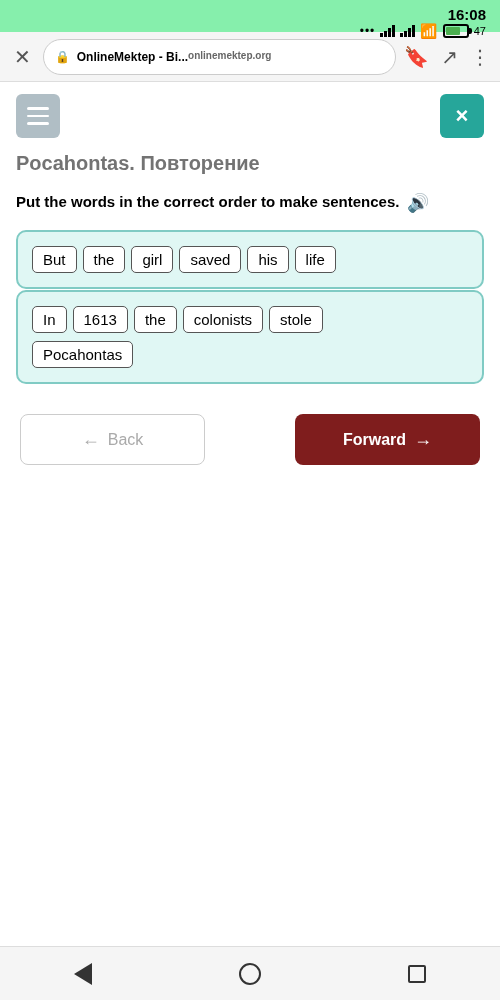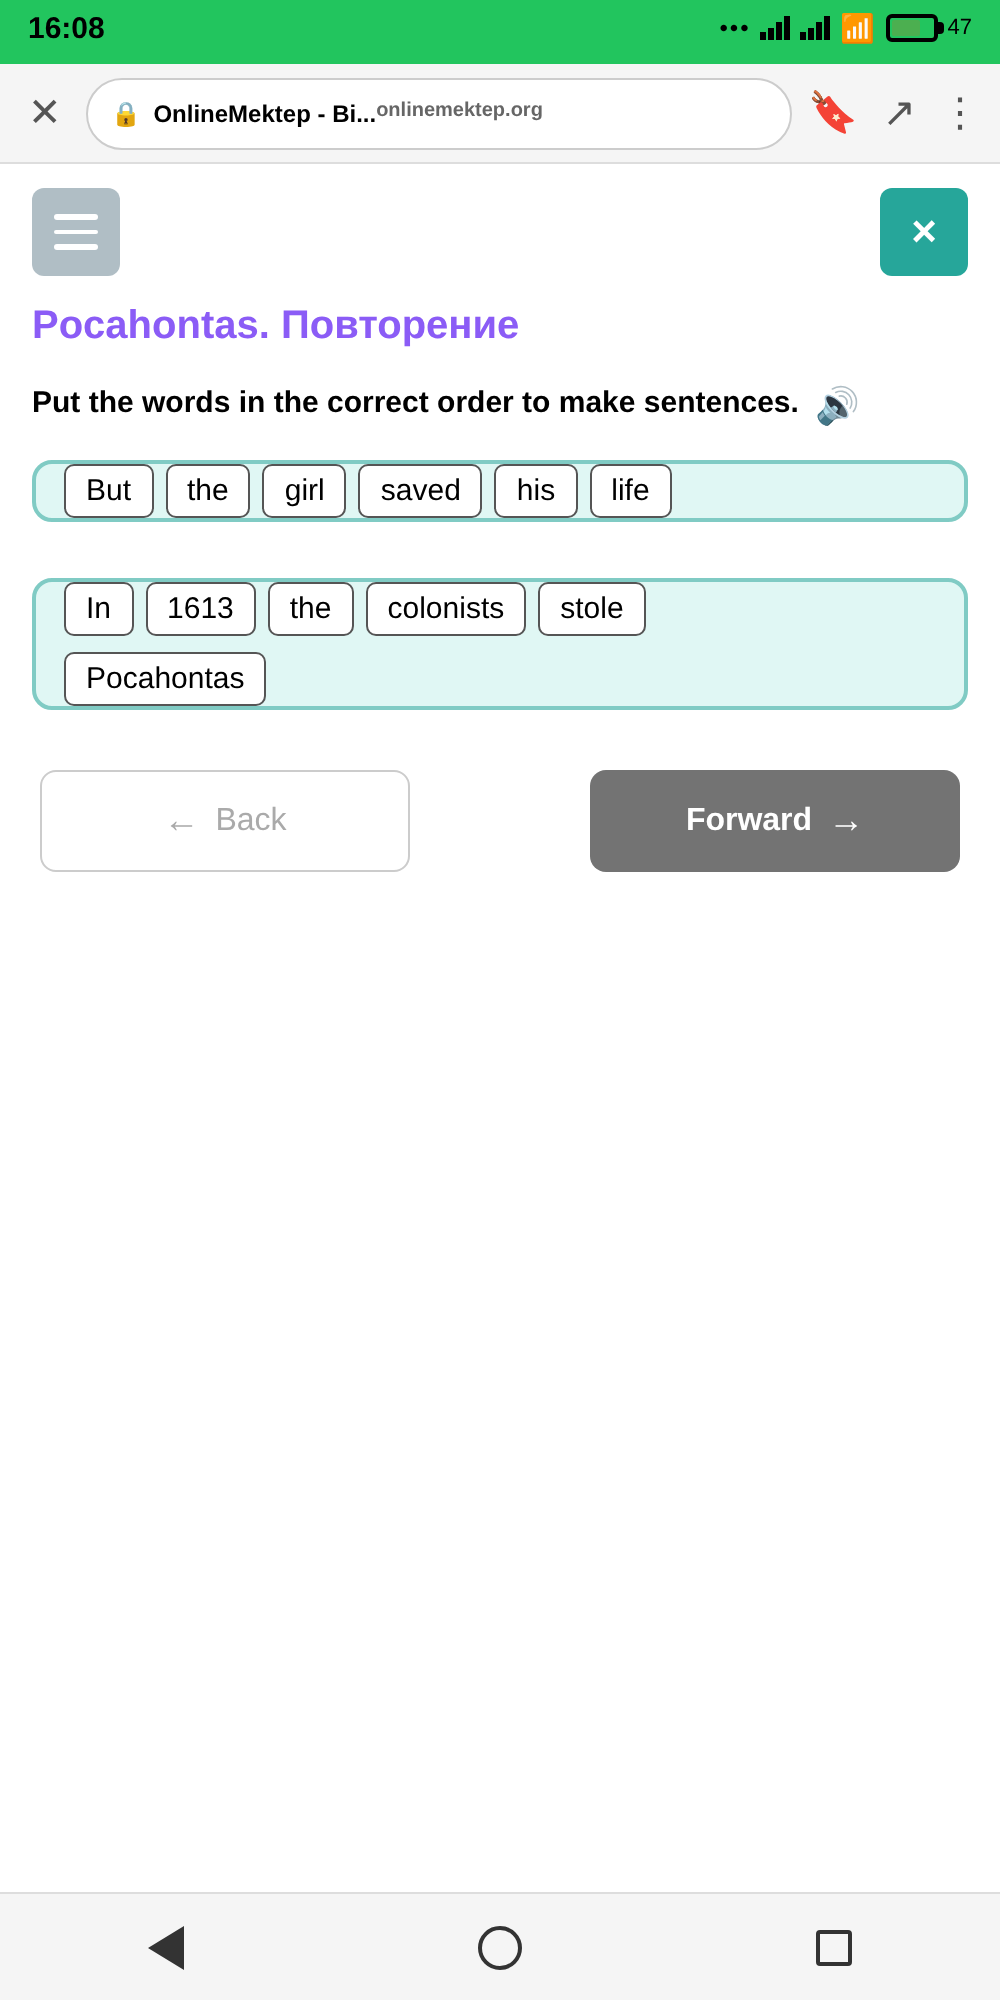--- a/index.html
+++ b/index.html
@@ -9,24 +9,25 @@
       font-family: Arial, sans-serif;
       background: #fff;
       overflow: hidden;
       position: relative;
     }
 
     
     .status-bar {
       display: flex;
       justify-content: space-between;
-      align-items: flex-start;
+      align-items: flex-end;
       padding: 6px 14px 4px 14px;
-      background: #22c55e;
+      background: #86efac;
       height: 32px;
+      flex-direction: column;
     }
     .status-time {
       font-size: 15px;
       font-weight: bold;
       color: #000;
     }
     .status-icons {
       display: flex;
       align-items: center;
       gap: 5px;
@@ -156,21 +157,21 @@
       cursor: pointer;
       font-size: 22px;
       color: #fff;
       font-weight: bold;
     }
 
     
     .page-title {
       font-size: 20px;
       font-weight: bold;
-      color: #8b5cf6;
+      color: #737373;
       margin-bottom: 16px;
     }
 
     
     .instruction {
       font-size: 15px;
       font-weight: bold;
       color: #000;
       margin-bottom: 14px;
       display: flex;
@@ -183,22 +184,22 @@
       color: #333;
       cursor: pointer;
       flex-shrink: 0;
     }
 
     
     .sentence-box {
       border: 2px solid #80cbc4;
       border-radius: 10px;
       background: #e0f7f4;
-      padding: 0 14px;
-      margin-bottom: 28px;
+      padding: 14px 14px;
+      margin-bottom: 1px;
     }
     .word-row {
       display: flex;
       flex-wrap: wrap;
       gap: 6px;
       align-items: center;
     }
     .word-tag {
       border: 1.5px solid #555;
       border-radius: 5px;
@@ -231,21 +232,21 @@
       justify-content: center;
     }
     .back-btn .arrow {
       font-size: 18px;
       color: #aaa;
     }
     .forward-btn {
       display: flex;
       align-items: center;
       gap: 8px;
-      background: #737373;
+      background: #7f1d1d;
       border: none;
       border-radius: 8px;
       padding: 14px 28px;
       font-size: 16px;
       color: #fff;
       cursor: pointer;
       width: 185px;
       justify-content: center;
       font-weight: bold;
     }

